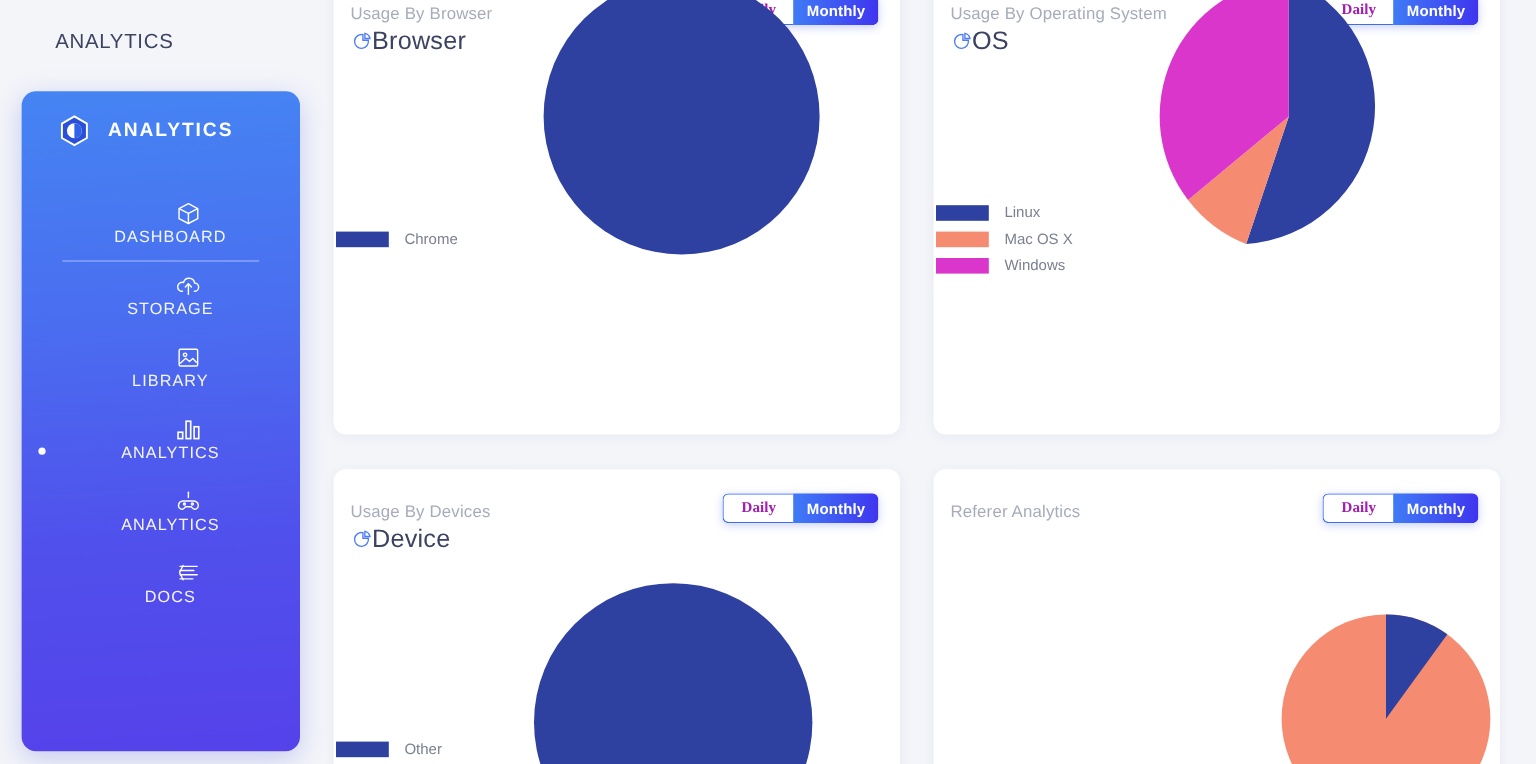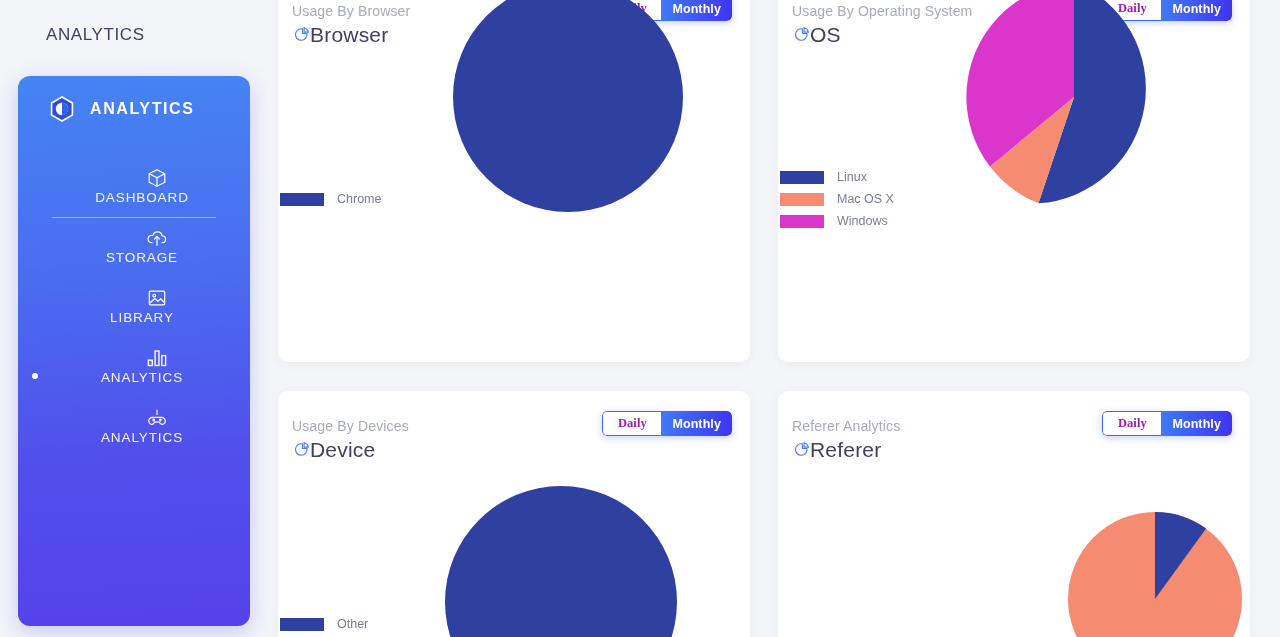--- a/index.html
+++ b/index.html
@@ -253,20 +253,33 @@
         <svg width="22" height="22" viewBox="0 0 24 24" fill="none" stroke="#ffffff" stroke-width="1.3" stroke-linecap="round" stroke-linejoin="round">
           <path d="M12 3.4 L12 8.2"></path>
           <path d="M6.6 11.4 L17.4 11.4 A4.4 4.4 0 0 1 21 15.6 A3.1 3.1 0 0 1 15.6 17.8 L14.6 16.6 L9.4 16.6 L8.4 17.8 A3.1 3.1 0 0 1 3 15.6 A4.4 4.4 0 0 1 6.6 11.4 Z"></path>
           <circle cx="8.4" cy="14.2" r="0.9"></circle>
           <circle cx="15.6" cy="14.2" r="0.9"></circle>
         </svg>
       </span>
       <span class="nav-label">ANALYTICS</span>
     </div>
 
+    <div class="nav-item">
+      <span class="nav-dot"></span>
+      <span class="nav-icon">
+        <svg width="22" height="22" viewBox="0 0 24 24" fill="none" stroke="#ffffff" stroke-width="1.3" stroke-linecap="round">
+          <path d="M4.4 5.4 L20 5.4"></path>
+            <path d="M4.4 9.2 L17 9.2"></path>
+          <path d="M4.4 13 L20 13"></path>
+            <path d="M4.4 16.8 L16 16.8"></path>
+          <path d="M7.2 4.6 L4 11 L7.2 17.6"></path>
+        </svg>
+      </span>
+      <span class="nav-label">DOCS</span>
+    </div>
 
   </div>
 </div>
 
 <div class="card" id="card-browser">
   <div class="card-subtitle">Usage By Browser</div>
   <div class="card-heading">
     <span class="card-heading-icon">
       <svg width="18" height="18" viewBox="0 0 20 20" fill="none" stroke="#4d7cf7" stroke-width="1.25">
         <path d="M11.6 3.2 A6.4 6.4 0 1 0 16.6 8.4 L11.6 8.4 Z"></path>
@@ -356,29 +369,20 @@
   </div>
   <div class="pie-wrap" style="left:167px; top:95px;">
     <svg width="242" height="242" viewBox="0 0 242 242">
       <circle cx="116" cy="116" r="116" fill="#2e40a0"></circle>
     </svg>
   </div>
 </div>
 
 <div class="card" id="card-referer">
   <div class="card-subtitle">Referer Analytics</div>
-  <div class="card-heading">
-    <span class="card-heading-icon">
-      <svg width="18" height="18" viewBox="0 0 20 20" fill="none" stroke="#4d7cf7" stroke-width="1.25">
-        <path d="M11.6 3.2 A6.4 6.4 0 1 0 16.6 8.4 L11.6 8.4 Z"></path>
-        <path d="M13.4 2 A6.4 6.4 0 0 1 18.2 6.8 L13.4 6.8 Z"></path>
-      </svg>
-    </span>
-    <span class="card-title">Referer</span>
-  </div>
   <div class="toggle">
     <div class="toggle-btn inactive">Daily</div>
     <div class="toggle-btn active">Monthly</div>
   </div>
   <div class="pie-wrap" style="left:290px; top:121px;">
     <svg width="174" height="174" viewBox="0 0 174 174">
 
       <circle cx="87" cy="87" r="87" fill="#f58b70"></circle>
 
       <path d="M87 87 L87 0 A87 87 0 0 1 138.13 16.62 Z" fill="#2e40a0"></path>

